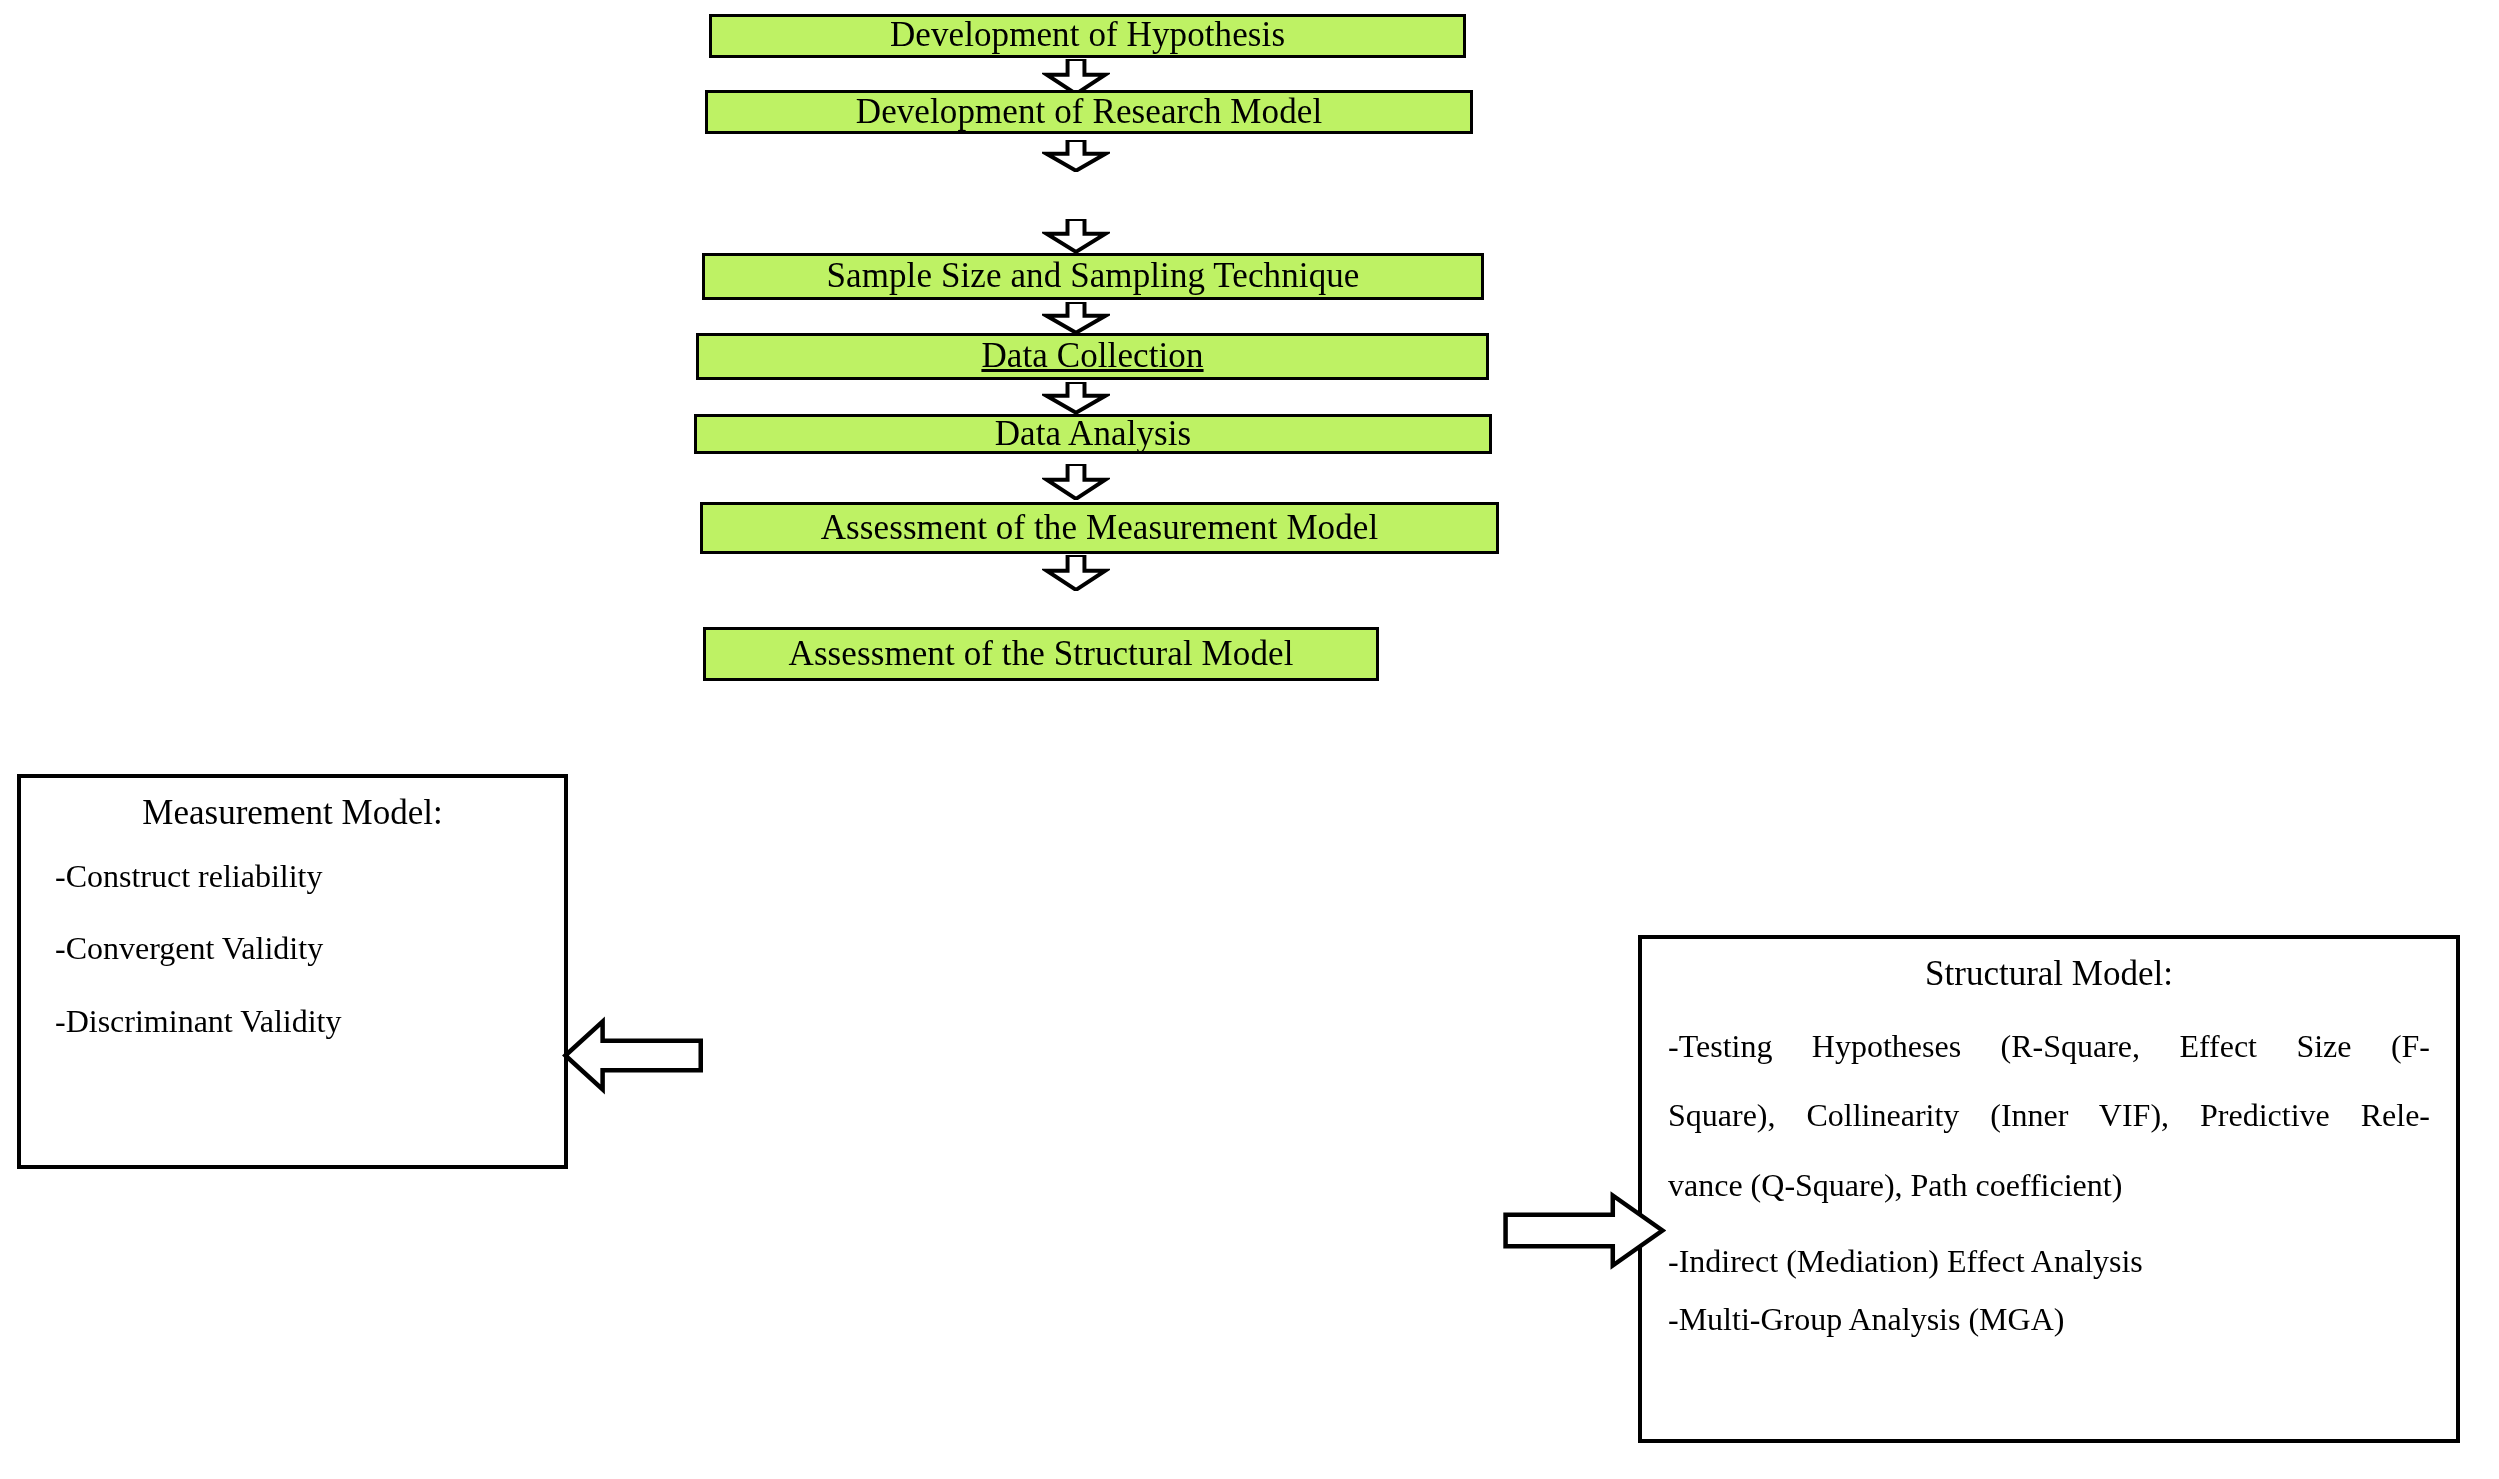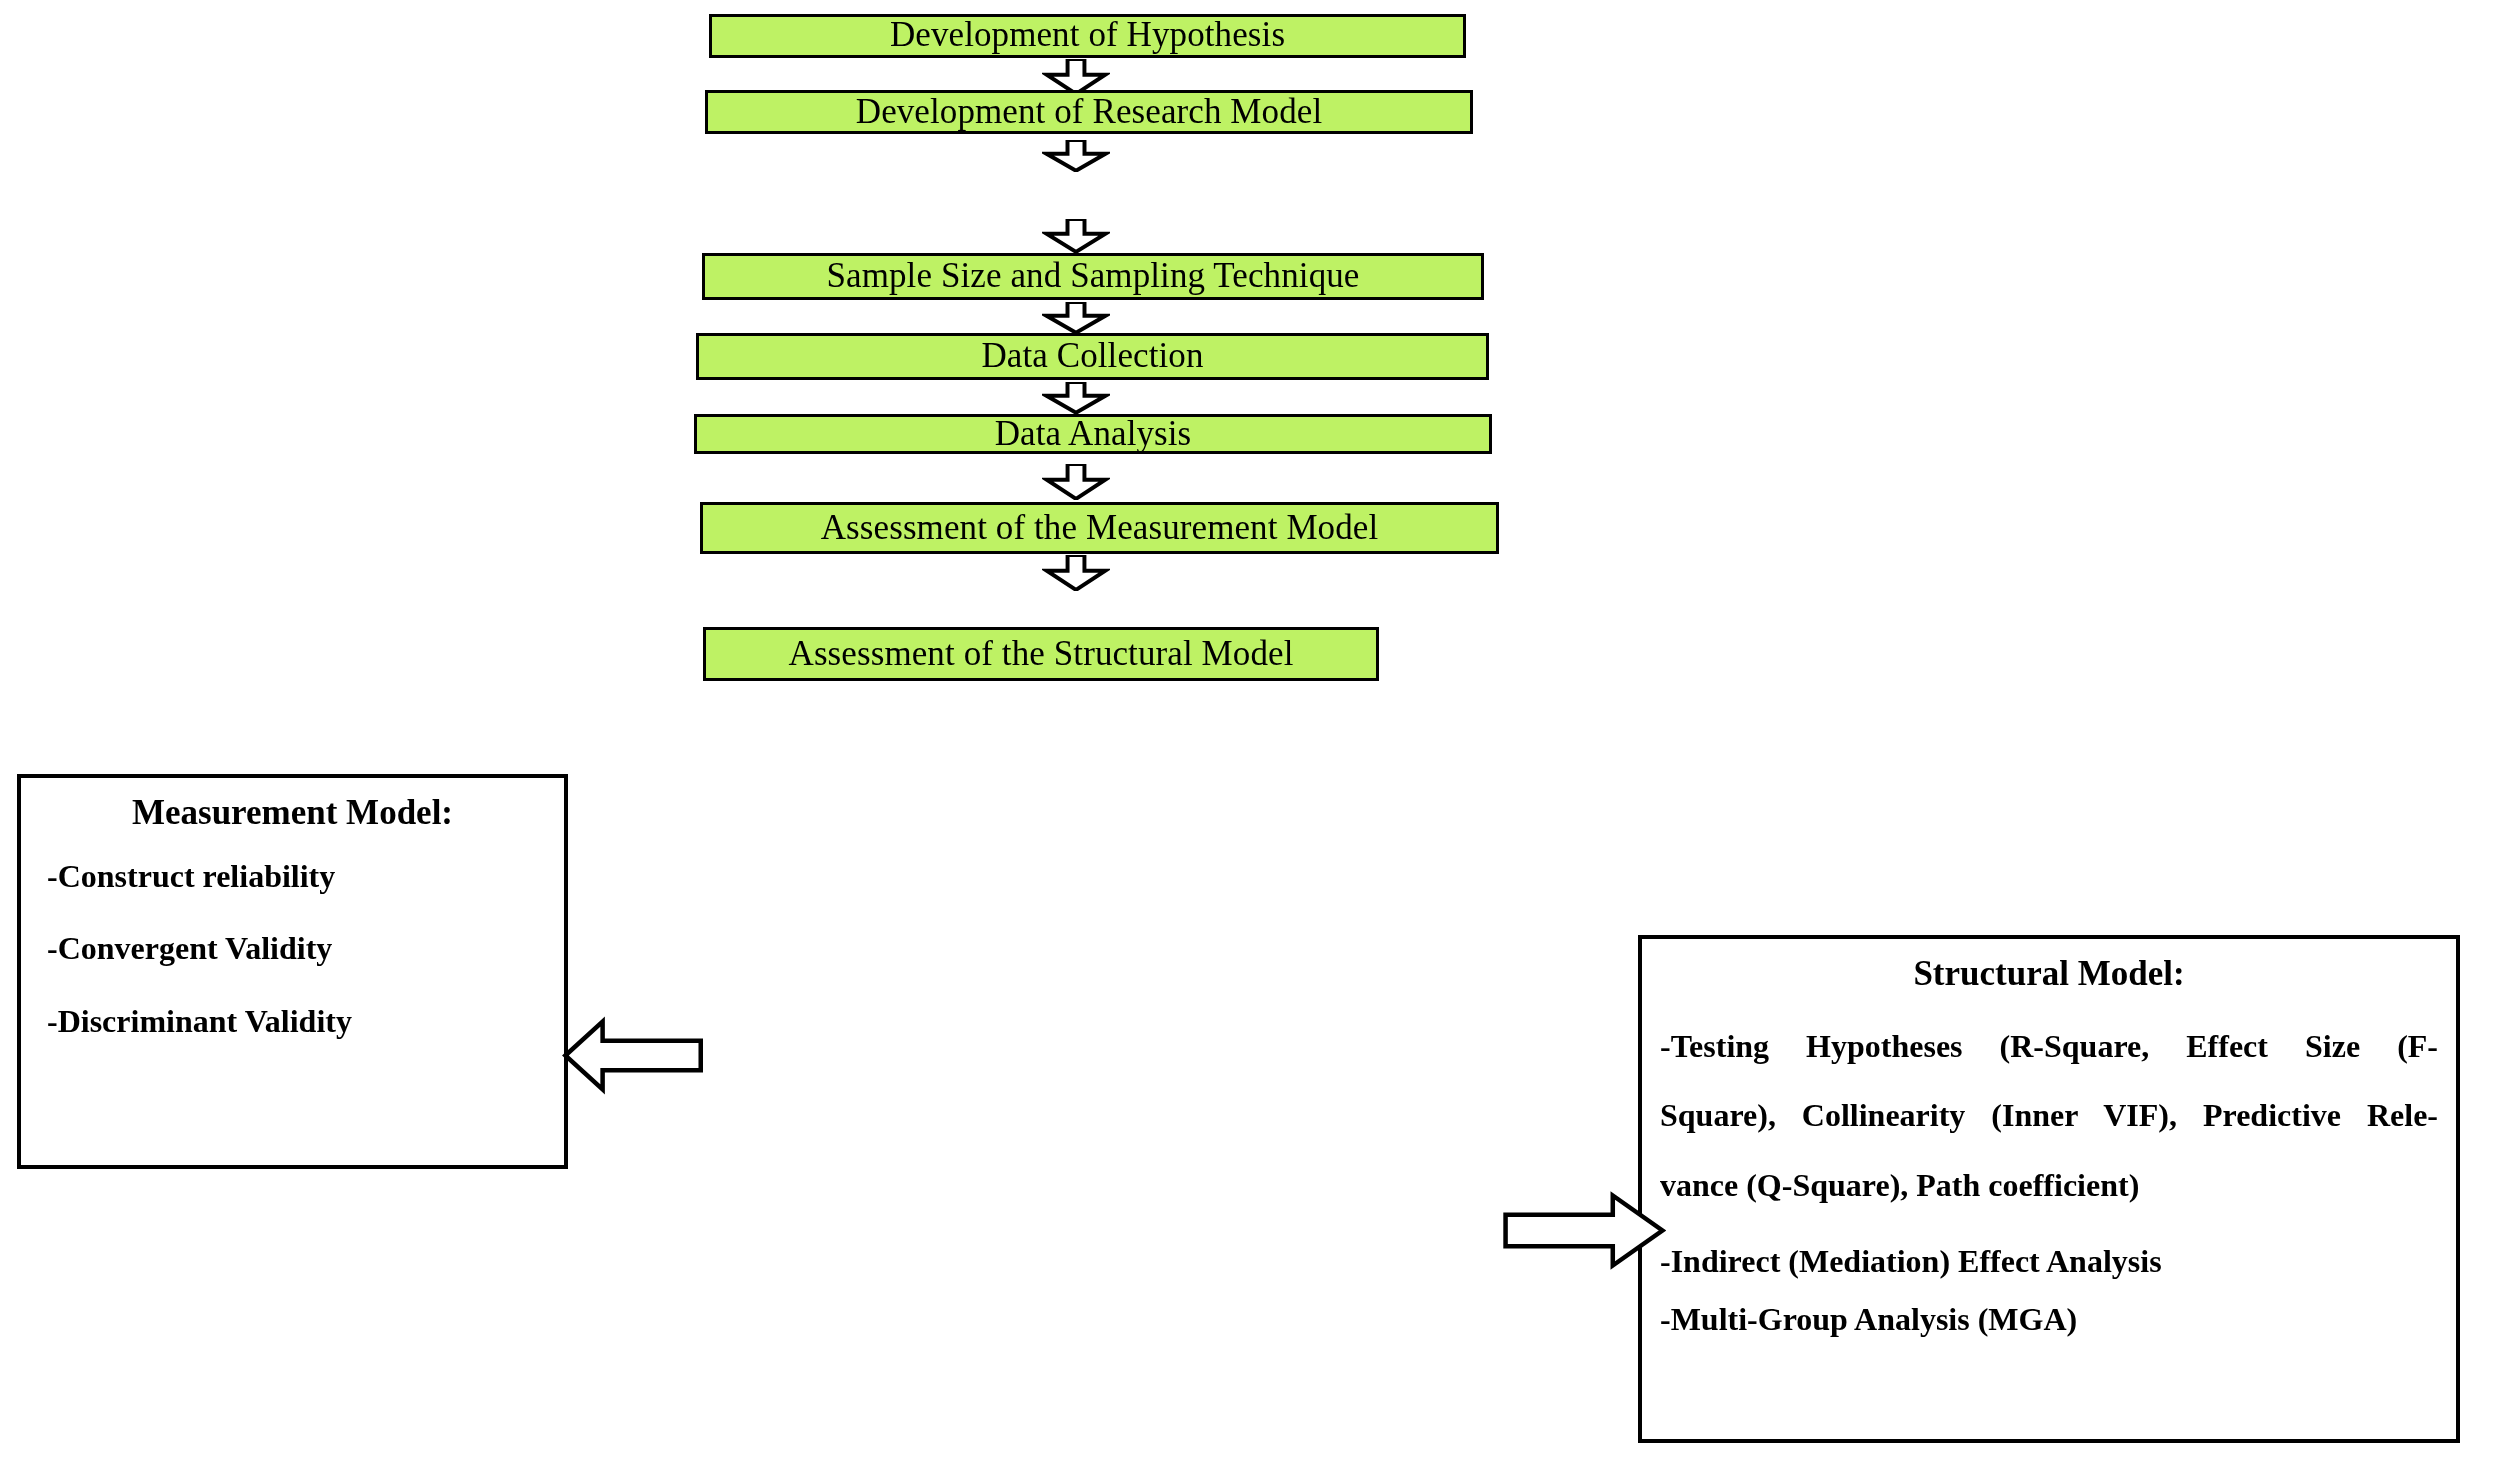--- a/index.html
+++ b/index.html
@@ -28,22 +28,21 @@
     color:#000000;
     letter-spacing:0.1px;
     white-space:nowrap;
   }
   
   .panel{
     position:absolute;
     box-sizing:border-box;
     border:4px solid #000000;
     background:#ffffff;
-    padding:16px 18px;
-    font-weight:bold;
+    padding:16px 26px;
   }
   .panel .panel-title{
     display:block;
     text-align:center;
     font-size:35px;
     line-height:1.1;
     margin-bottom:20.3px;
     color:#000000;
   }
   .panel .panel-line{
@@ -107,21 +106,21 @@
   <div class="node" id="node-4" style="left:702px;top:253px;width:782px;height:47px;">
     <span class="label">Sample Size and Sampling Technique</span>
   </div>
 
   <div class="arrow" style="left:1042px;top:302px;width:68px;height:32px;">
     <svg width="68" height="32" viewBox="0 0 120 56" aria-hidden="true">
       <polygon points="45,0 75,0 75,24 112,24 60,54 8,24 45,24" fill="#ffffff" stroke="#000000" stroke-width="7" stroke-linejoin="miter"></polygon>
     </svg>
   </div>
 
-  <div class="node" id="node-5" style="left:696px;top:333px;width:793px;height:47px;">
+  <div class="node" id="node-5" style="left:696px;top:333px;width:793px;height:47px;text-decoration:underline;">
     <span class="label">Data Collection</span>
   </div>
 
   <div class="arrow" style="left:1042px;top:382px;width:68px;height:32px;">
     <svg width="68" height="32" viewBox="0 0 120 56" aria-hidden="true">
       <polygon points="45,0 75,0 75,24 112,24 60,54 8,24 45,24" fill="#ffffff" stroke="#000000" stroke-width="7" stroke-linejoin="miter"></polygon>
     </svg>
   </div>
 
   <div class="node" id="node-6" style="left:694px;top:414px;width:798px;height:40px;">

